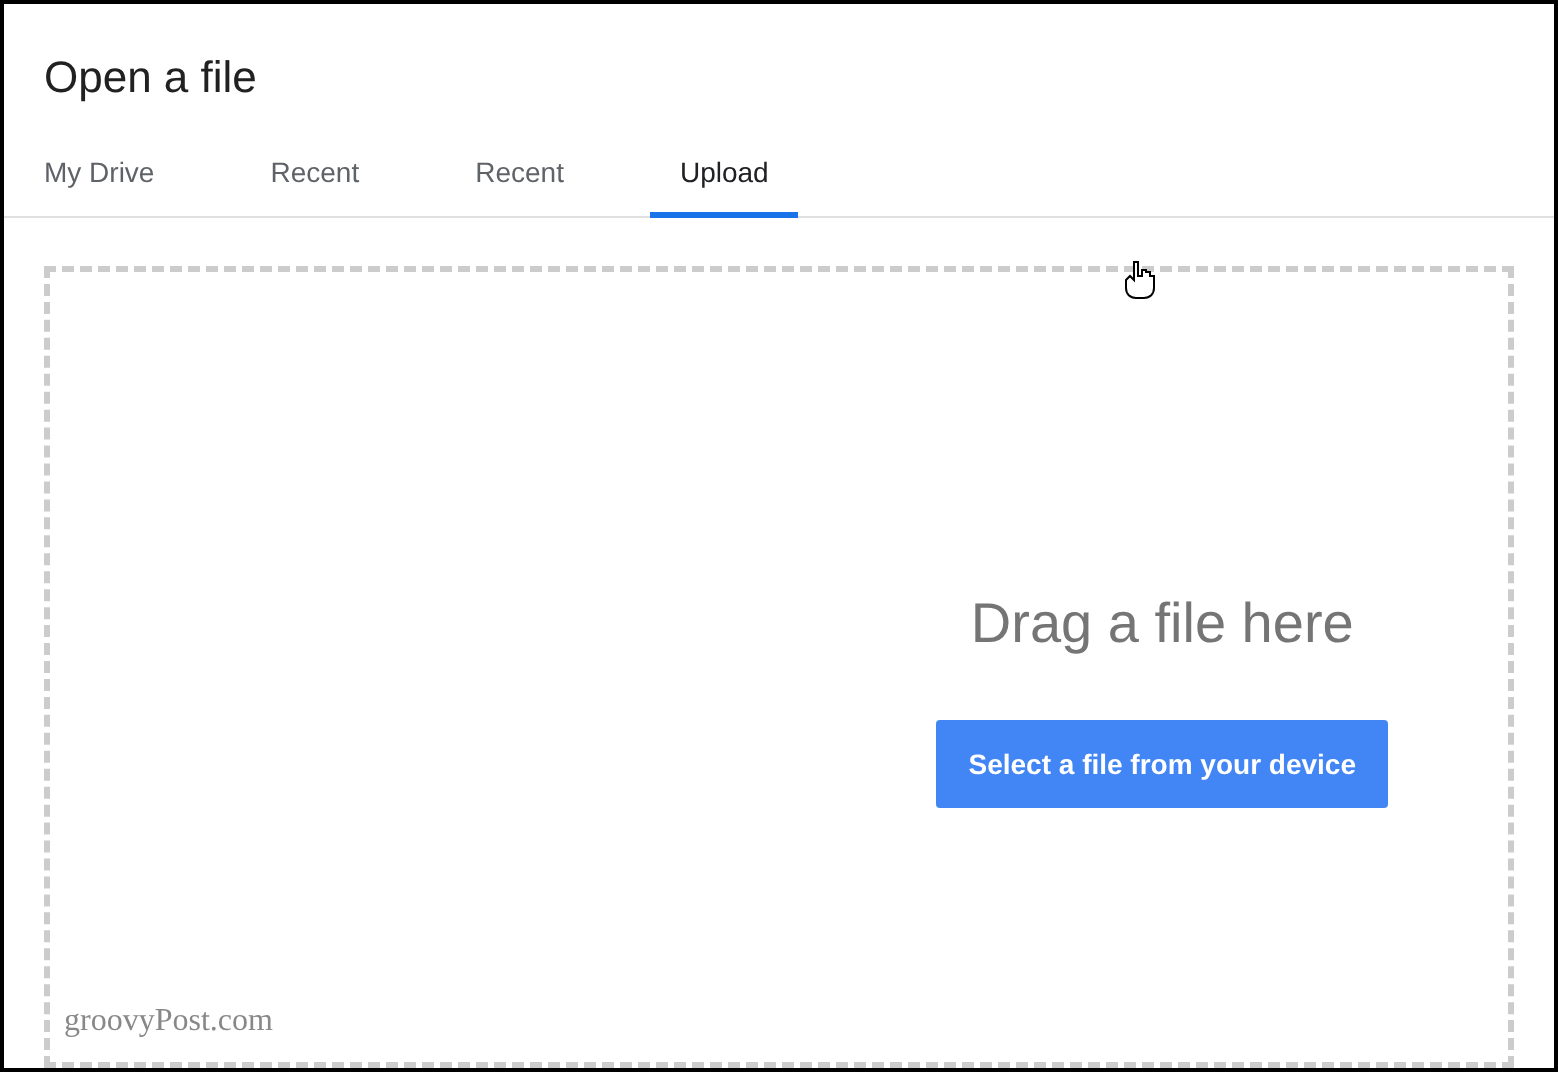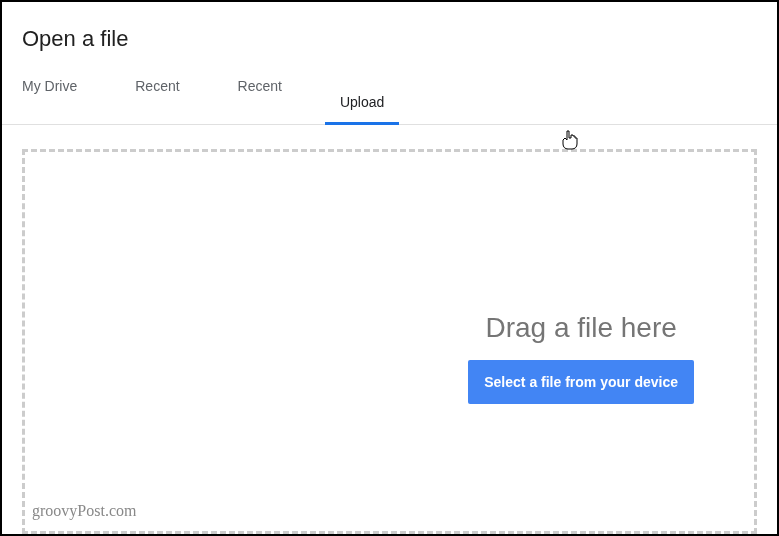--- a/index.html
+++ b/index.html
@@ -38,21 +38,20 @@
       font-size: 14px;
       color: #5f6368;
       padding: 8px 0 14px 0;
       margin-right: 58px;
       cursor: pointer;
       position: relative;
     }
     .tab.active {
       color: #202124;
       font-weight: 500;
-      margin-top: 16px;
     }
     .tab.active::after {
       content: "";
       position: absolute;
       bottom: -1px;
       left: -15px;
       right: -15px;
       height: 3px;
       background: #1a73e8;
     }
@@ -69,21 +68,21 @@
     .drop-content {
       position: absolute;
       right: 60px;
       top: 160px;
       text-align: center;
     }
     .drop-heading {
       font-size: 28px;
       color: #757575;
       font-weight: 400;
-      margin-bottom: 16px;
+      margin-bottom: 32px;
     }
     .drop-subtext {
       font-size: 14px;
       color: #757575;
       font-weight: 700;
       margin-bottom: 12px;
     }
     .select-button {
       background: #4285f4;
       color: #fff;

